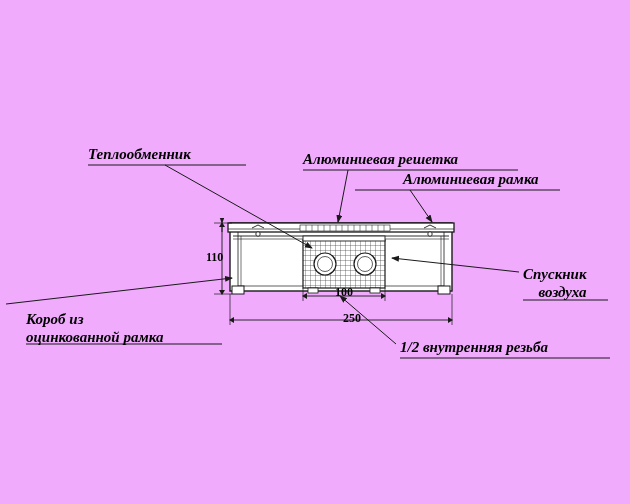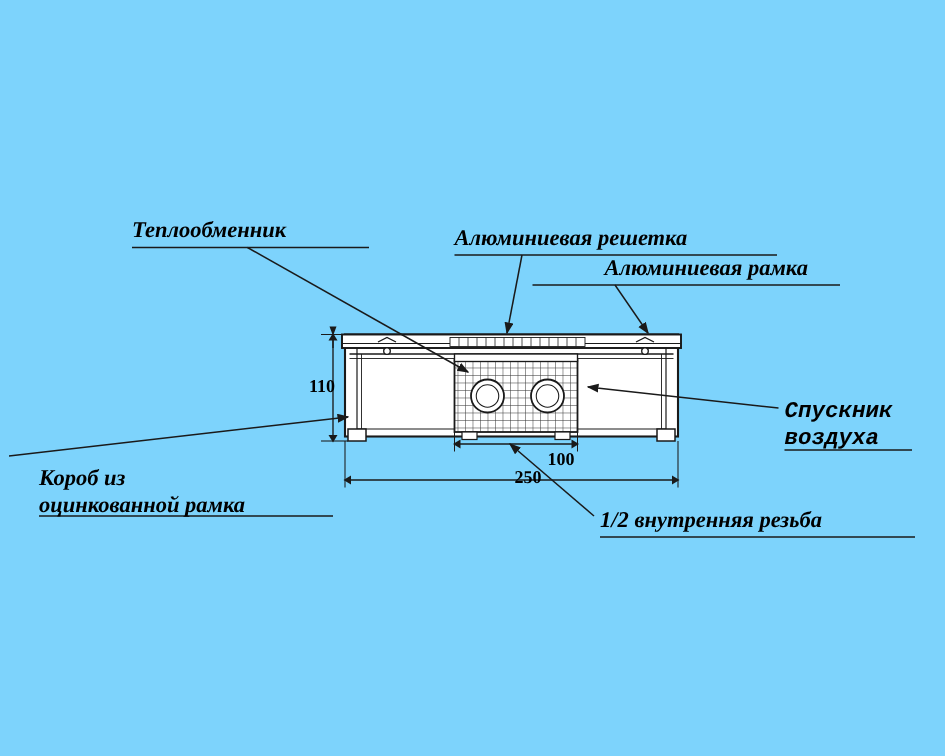--- a/index.html
+++ b/index.html
@@ -12,21 +12,21 @@
     height: 504px;
     position: relative;
     overflow: hidden;
     font-family: "Liberation Serif", serif;
   }
   #stage {
     position: absolute;
     left: 0; top: 0;
     width: 630px;
     height: 504px;
-    background: #7dd3fc;
+    background: #f0abfc;
   }
   .label {
     position: absolute;
     font-family: "Liberation Serif", serif;
     font-weight: bold;
     font-style: italic;
     font-size: 15px;
     color: #000000;
     white-space: pre;
     line-height: 1.18;
@@ -39,25 +39,25 @@
     color: #000000;
     white-space: pre;
   }
   svg {
     position: absolute;
     left: 0; top: 0;
   }
   .lbl-heatex { left: 88px;  top: 146px; }
   .lbl-grille { left: 303px; top: 151px; }
   .lbl-frame  { left: 355px; top: 171px; margin-left: 48px; }
-  .lbl-vent   { left: 523px; top: 266px; text-align: left; font-family: Liberation Mono, monospace; }
+  .lbl-vent   { left: 523px; top: 266px; text-align: right; }
   .lbl-box    { left: 26px;  top: 311px; text-align: left; }
   .lbl-thread { left: 400px; top: 339px; }
   .dim-110 { left: 206px; top: 250px; }
-  .dim-100 { left: 335px; top: 299px; margin-left: 30px; }
+  .dim-100 { left: 335px; top: 285px; }
   .dim-250 { left: 333px; top: 311px; margin-left: 10px; }
 </style>
 </head>
 <body>
 
 <div id="stage">
 
   <svg width="630" height="504" viewBox="0 0 630 504">
     <defs>
       <pattern id="hatchPat" width="4" height="4" patternUnits="userSpaceOnUse" patternTransform="rotate(45)">

